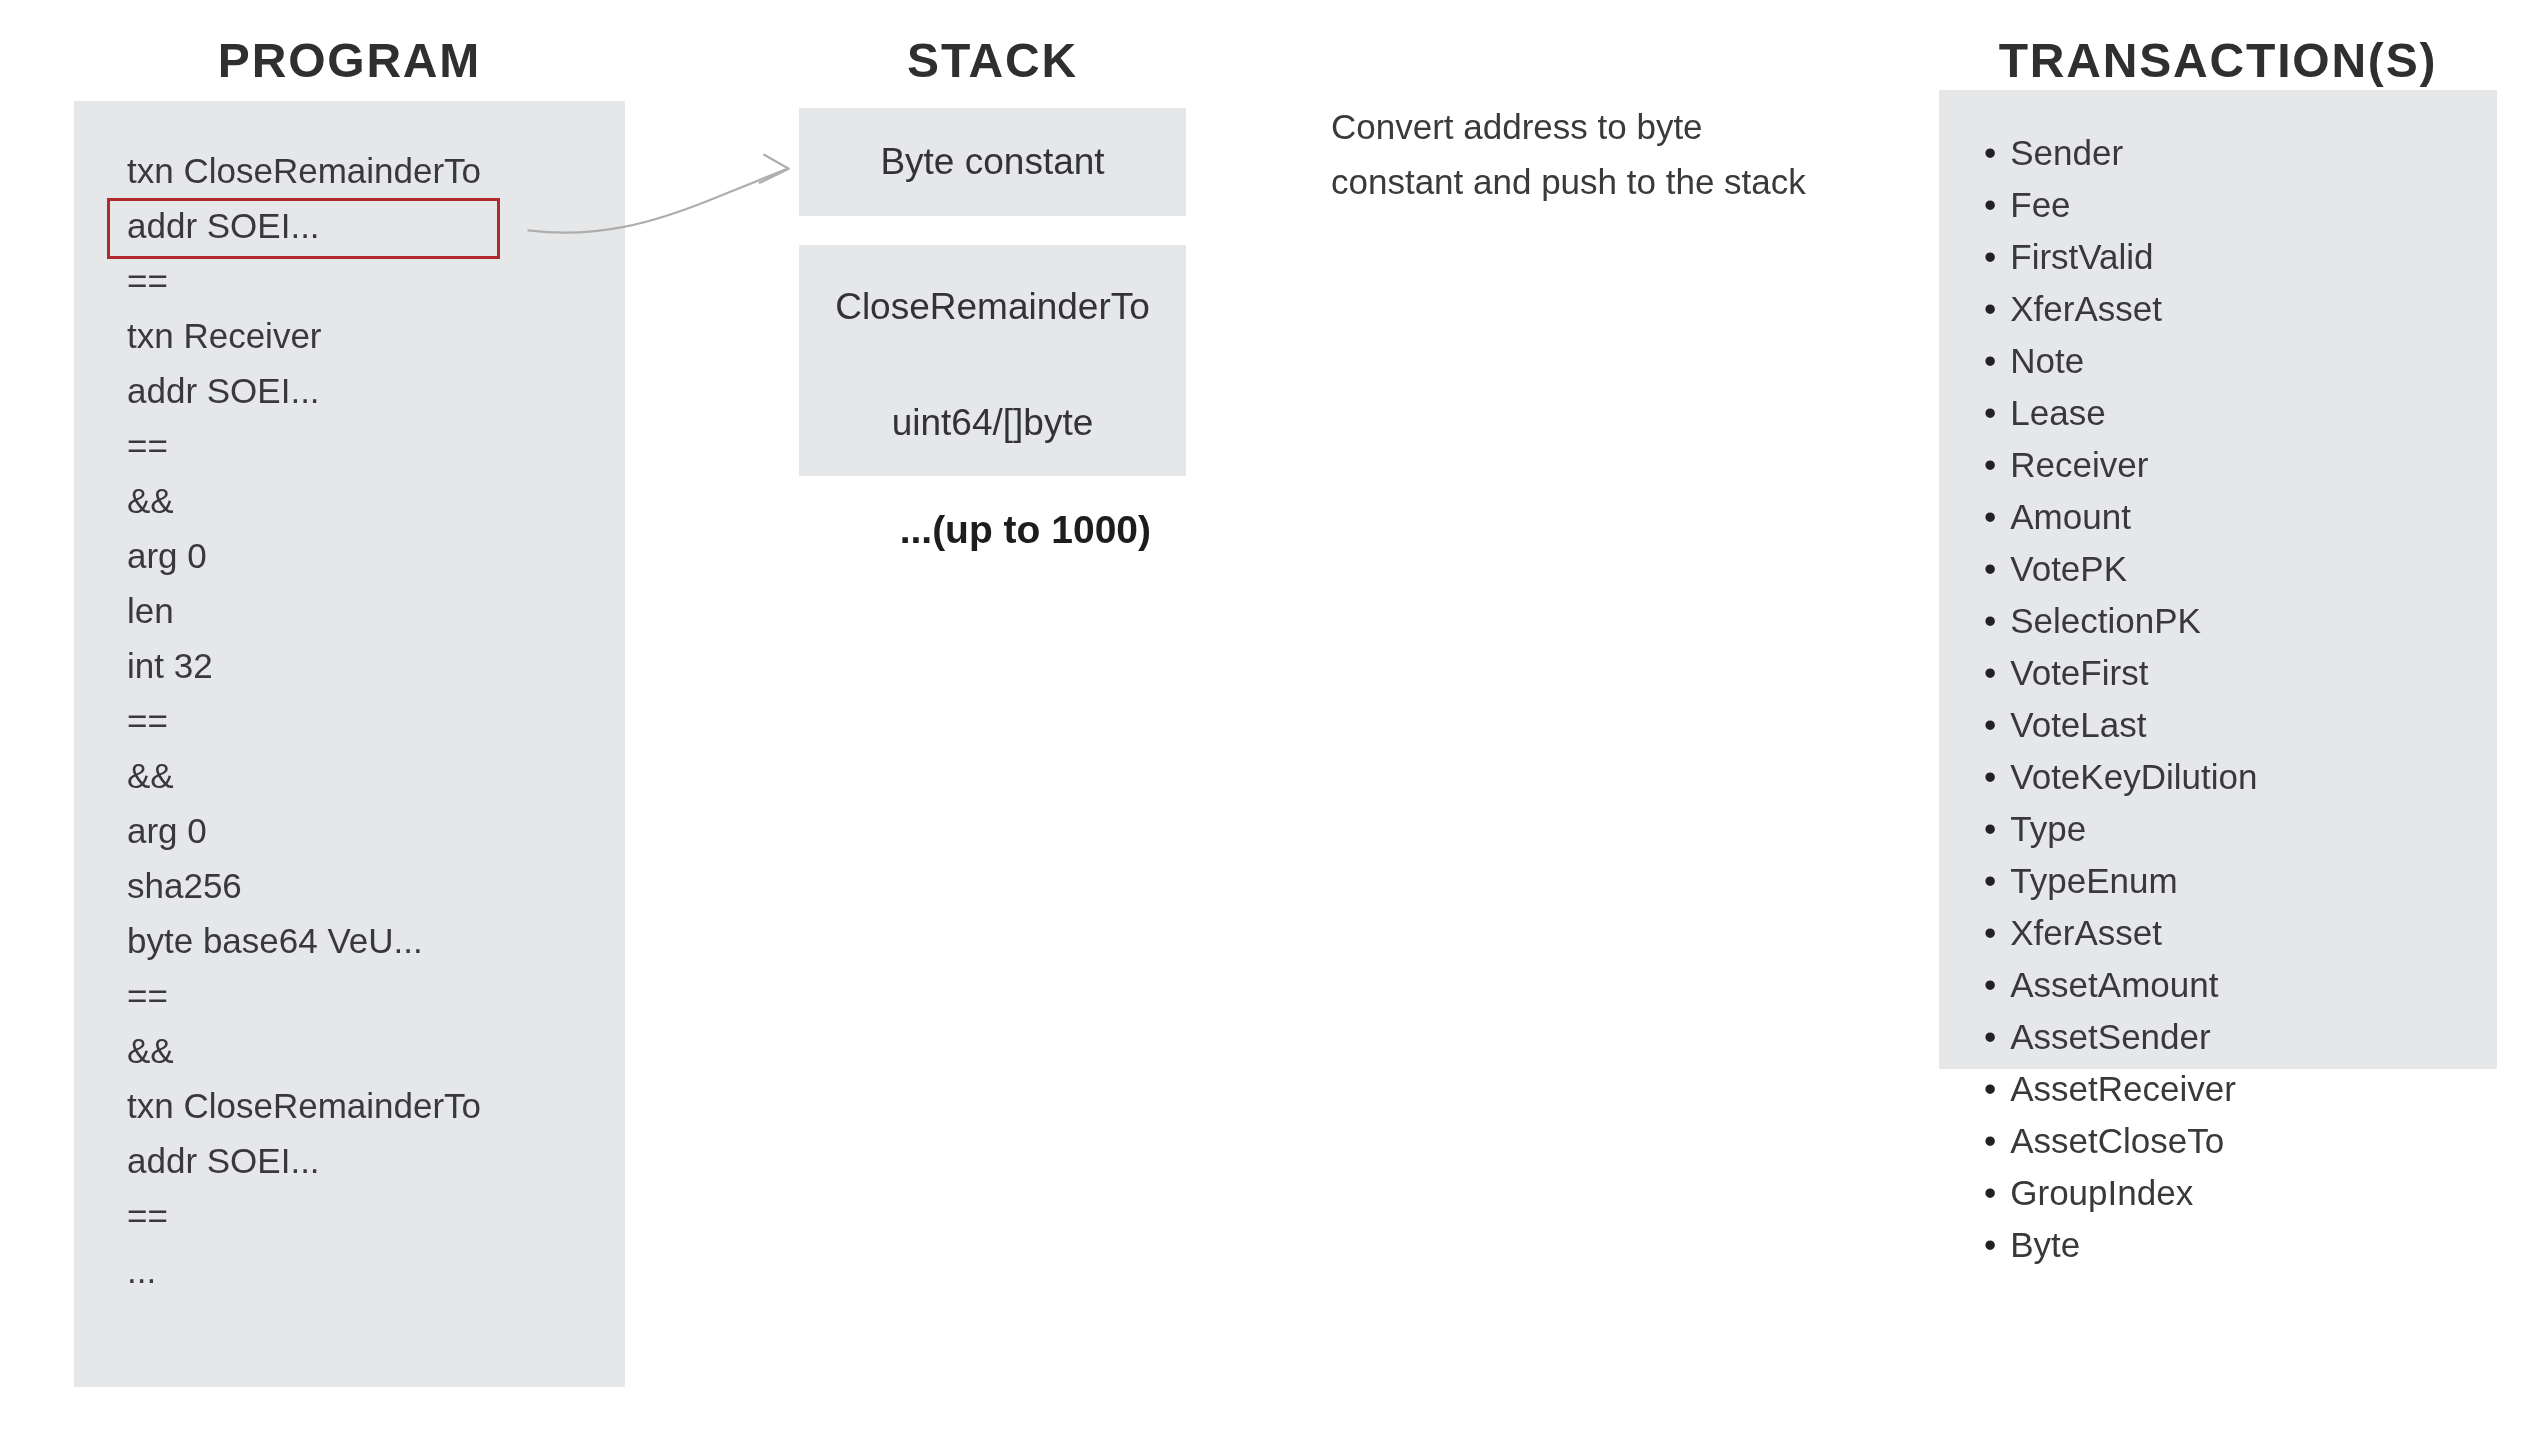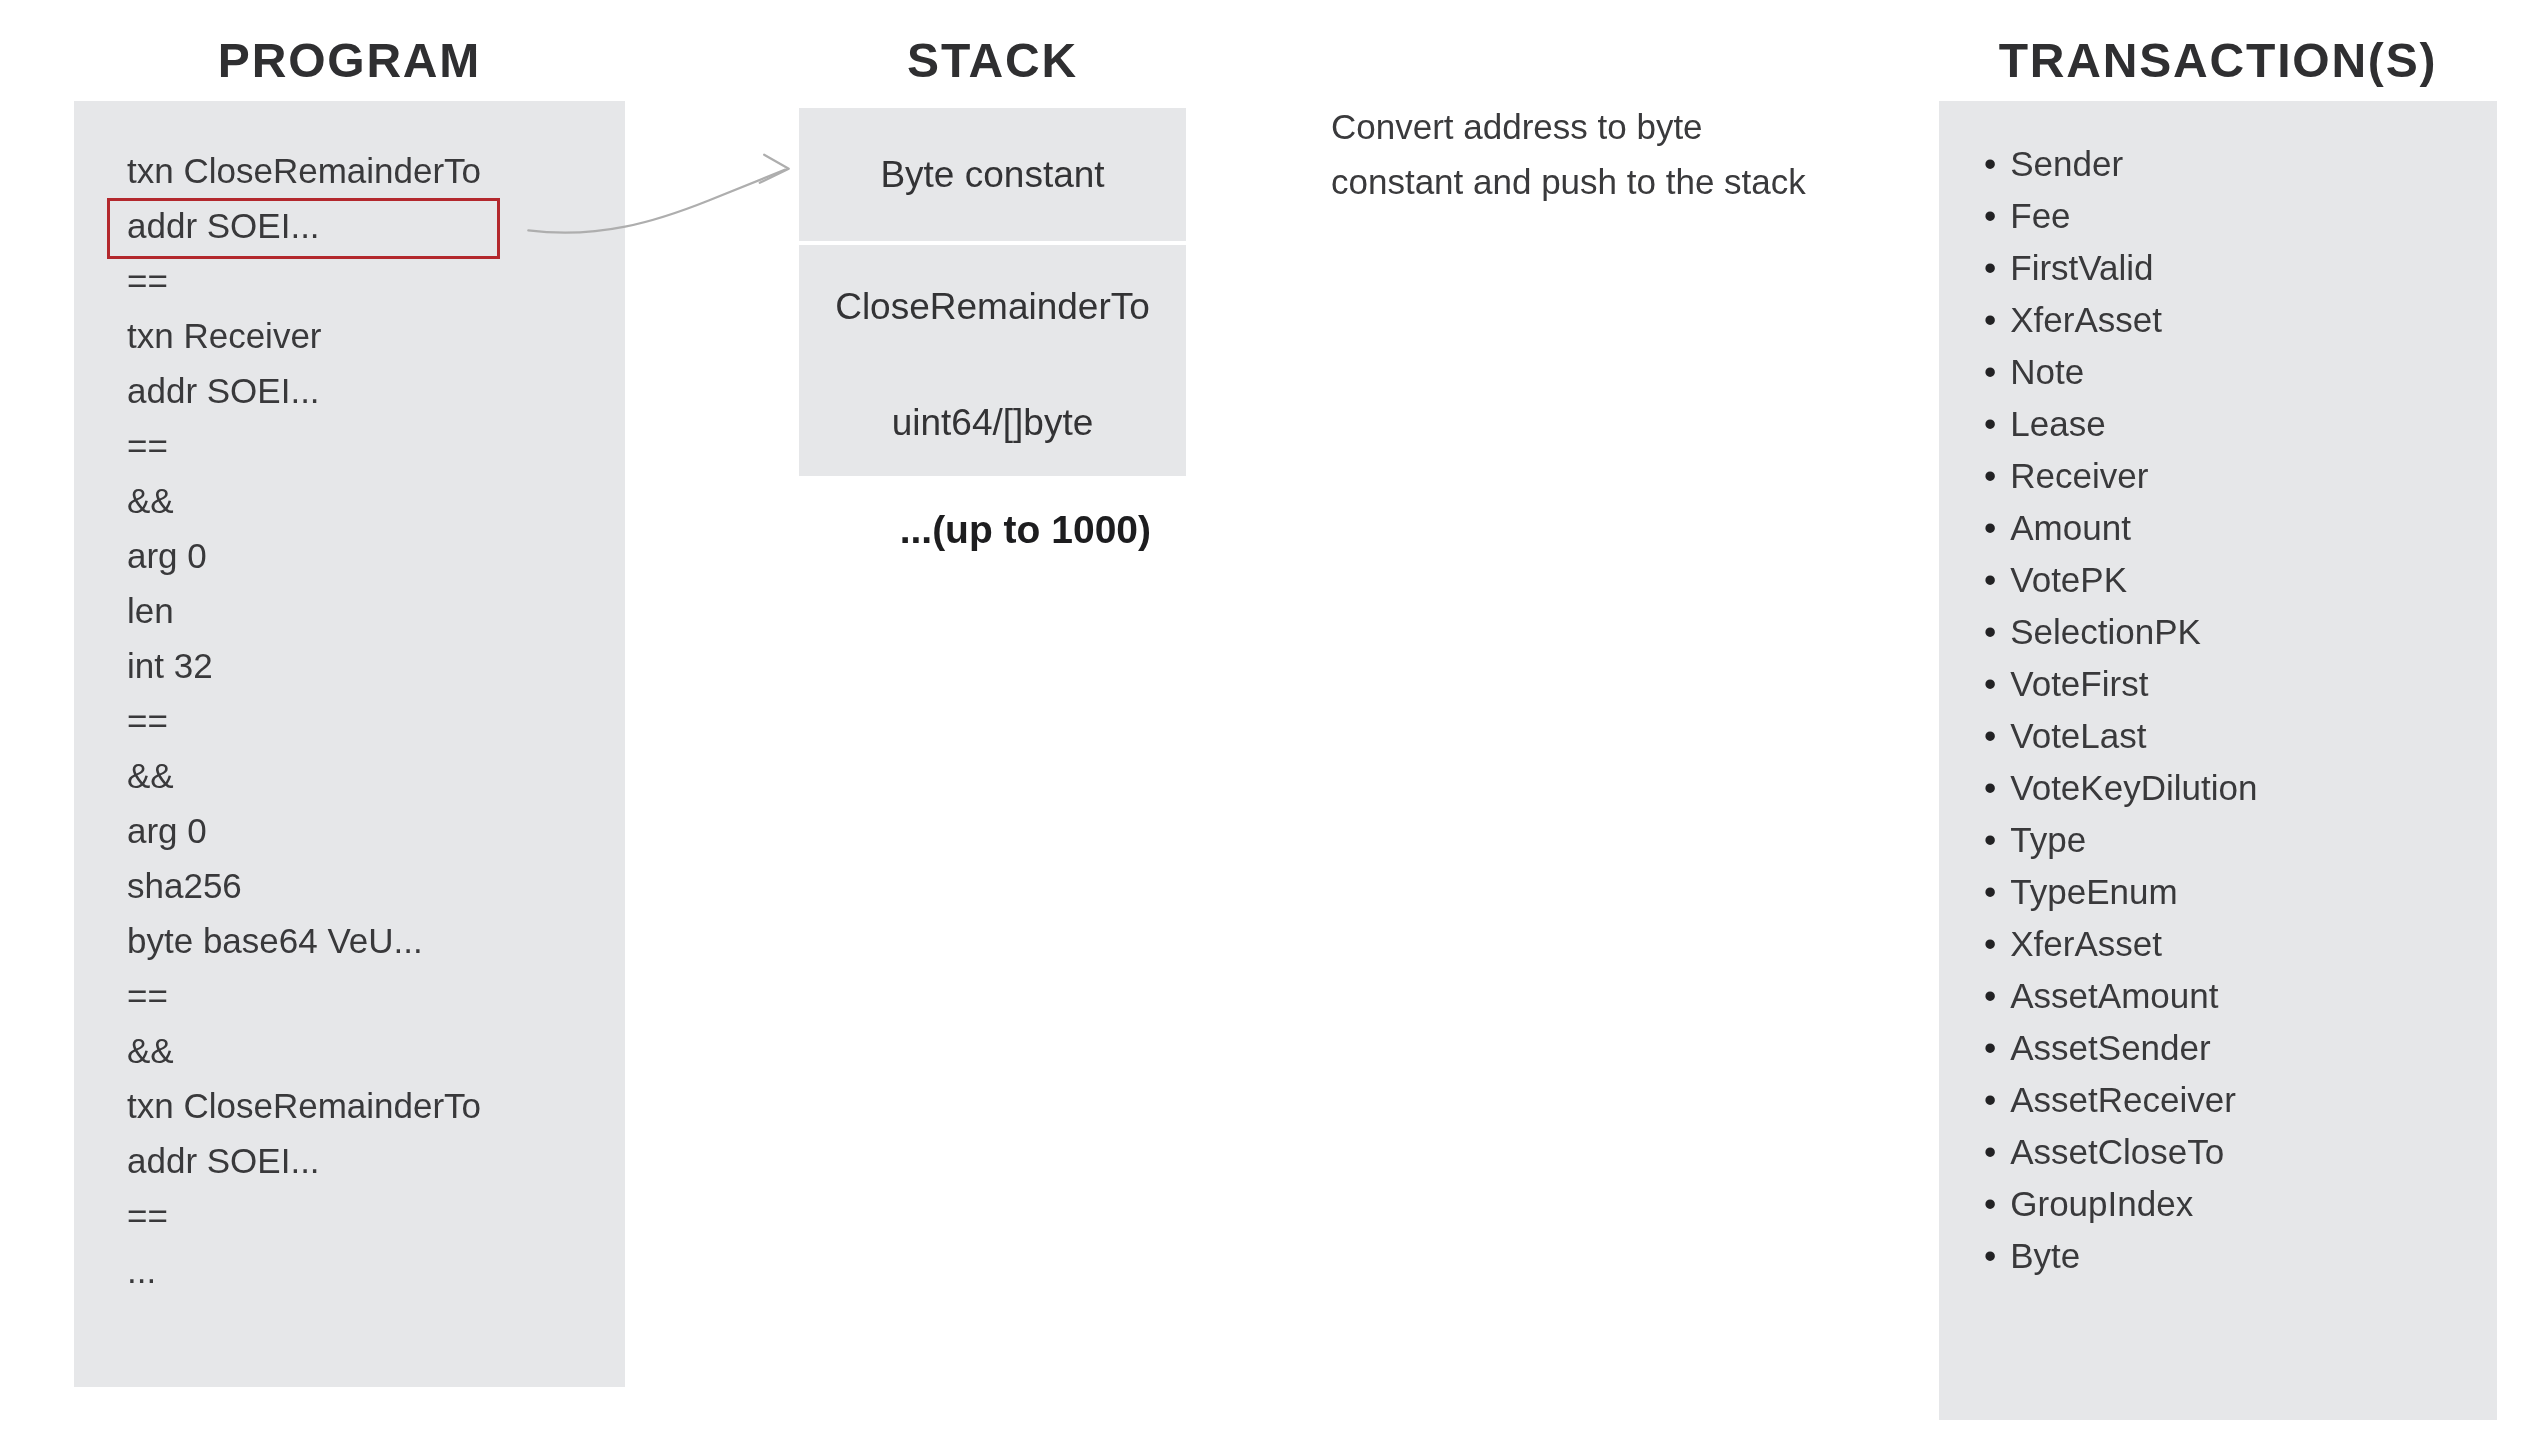--- a/index.html
+++ b/index.html
@@ -20,38 +20,38 @@
     position:absolute;top:33px;height:55px;
     font-size:48px;font-weight:700;letter-spacing:1.8px;color:var(--title);
     text-align:center;line-height:55px;white-space:nowrap;
   }
   #program-title{left:74px;width:551px;}
   #stack-title{left:799px;width:387px;}
   #transactions-title{left:1939px;width:558px;}
 
   .panel{position:absolute;background:var(--panel-bg);}
   #program-panel{left:74px;top:101px;width:551px;height:1286px;}
-  #transactions-panel{left:1939px;top:101px;width:558px;height:1319px;}
+  #transactions-panel{left:1939px;top:90px;width:558px;height:979px;}
 
   #program-lines{list-style:none;padding-top:42px;}
   #program-lines li{
     position:relative;height:55px;line-height:55px;
     padding-left:53px;font-size:35px;white-space:nowrap;
   }
   #program-lines li.highlight::after{
     content:"";position:absolute;left:33px;top:0;
     width:387px;height:55px;border:3.5px solid var(--accent);
   }
 
   .stack-box{
     position:absolute;left:799px;width:387px;background:var(--panel-bg);
     display:flex;align-items:center;justify-content:center;
     font-size:37px;color:#333335;white-space:nowrap;
   }
-  #stack-box-0{top:108px;height:133px;}
+  #stack-box-0{top:108px;height:108px;}
   #stack-box-1{top:245px;height:124px;}
   #stack-box-2{top:369px;height:107px;}
   #stack-overflow{
     position:absolute;left:764px;top:508px;width:387px;
     text-align:right;font-size:39px;font-weight:700;color:#1d1d1f;
     letter-spacing:0px;white-space:nowrap;
   }
 
   #annotation{
     position:absolute;left:1331px;top:99px;width:510px;

